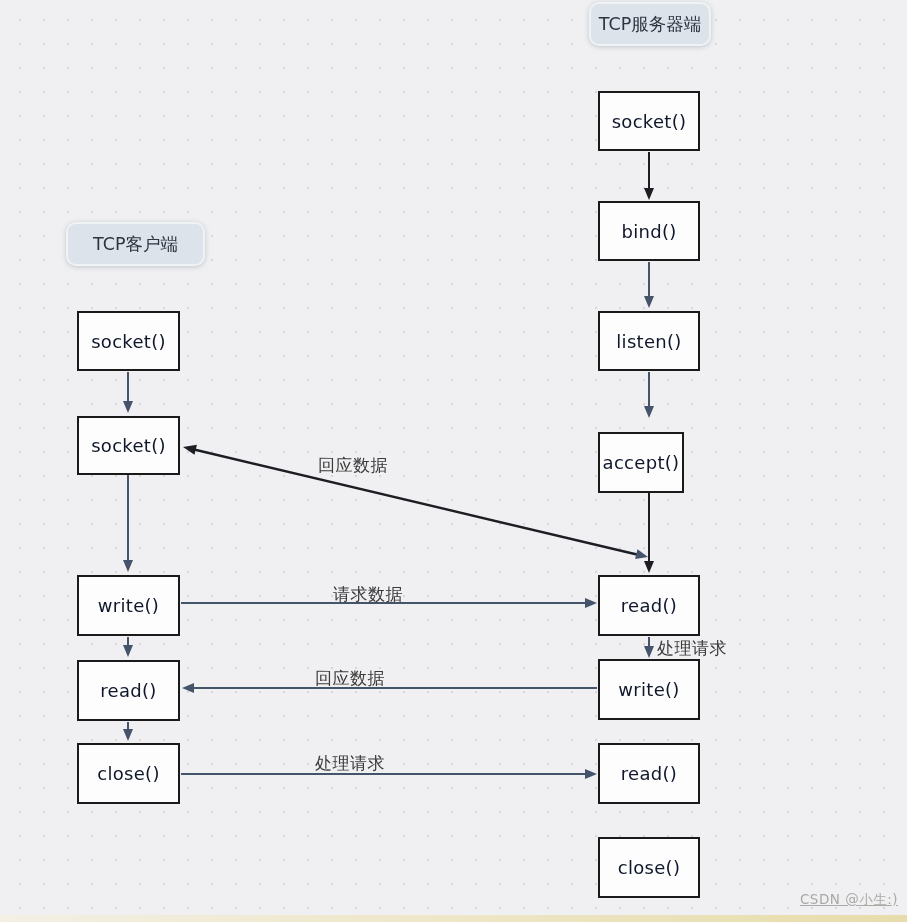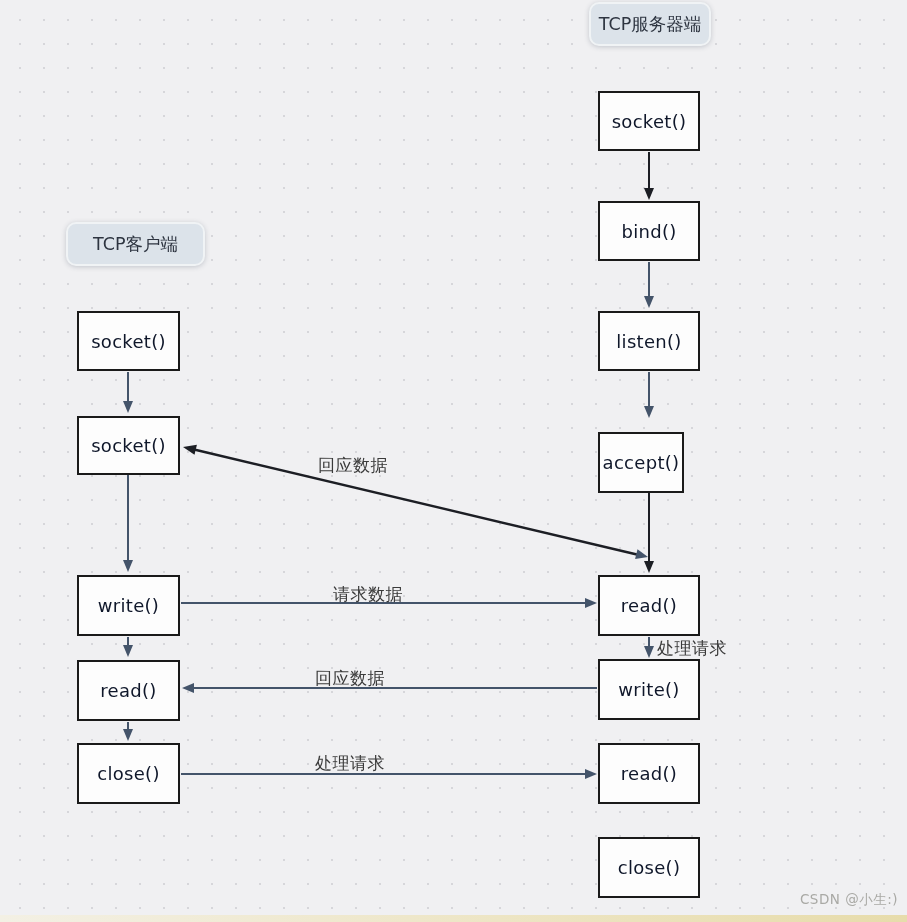--- a/index.html
+++ b/index.html
@@ -51,20 +51,21 @@
     left: 0; top: 0;
     pointer-events: none;
   }
   .watermark {
     position: absolute;
     right: 9px;
     bottom: 13px;
     font-size: 13.5px;
     color: #a9a9a5;
     letter-spacing: 0.5px;
+    text-decoration: underline;
   }
   .bottom-strip {
     position: absolute;
     left: 0; right: 0; bottom: 0;
     height: 7px;
     background: linear-gradient(90deg, #f3f0e4 0%, #ede5c4 55%, #e7dcab 100%);
   }
 </style>
 </head>
 <body>

